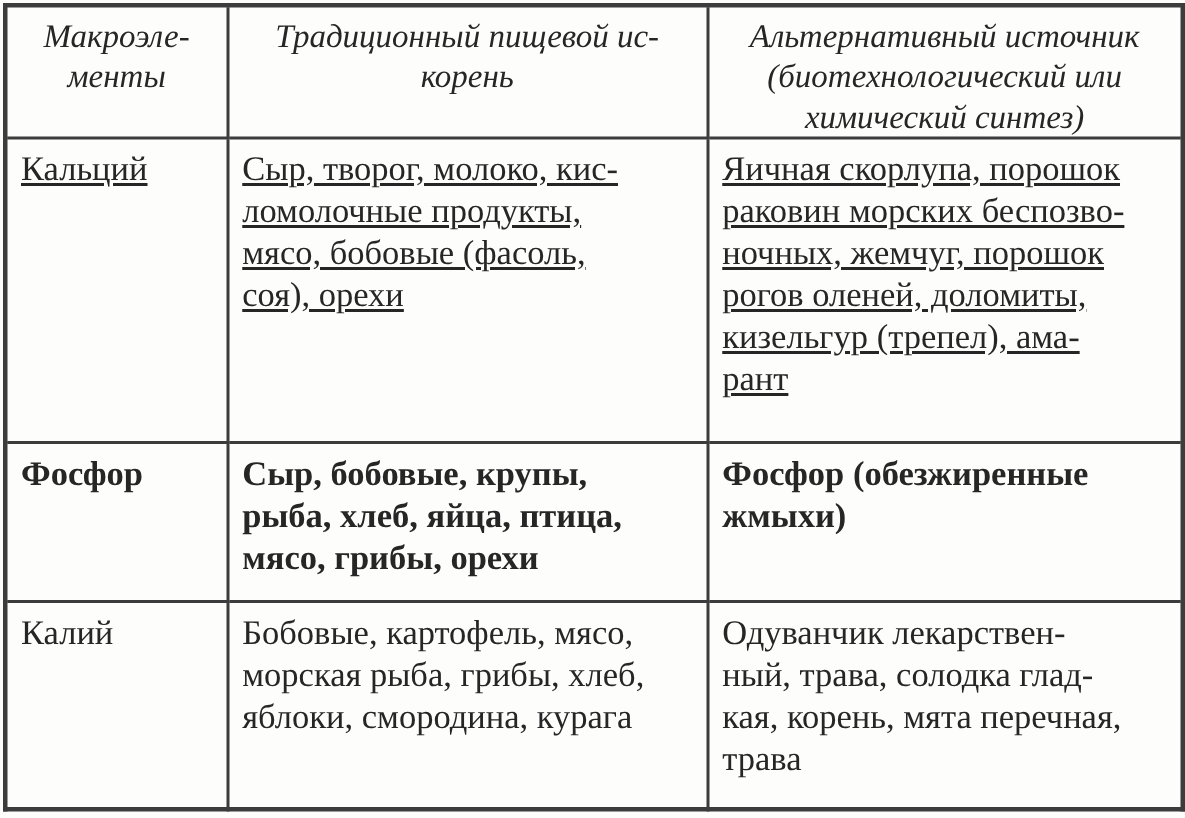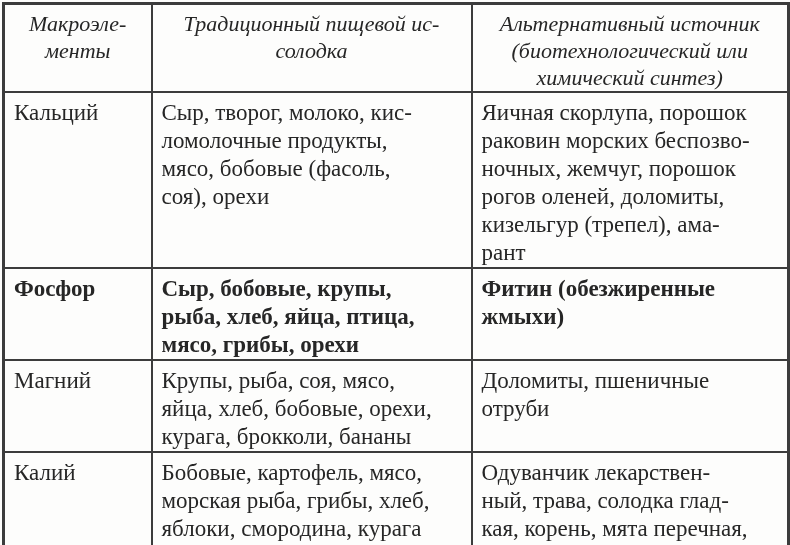--- a/index.html
+++ b/index.html
@@ -45,41 +45,41 @@
     line-height: 27px;
     padding: 5px 4px 0 4px;
   }
   td {
     text-align: left;
     font-size: 23px;
     line-height: 28px;
     padding: 6px 6px 0 9px;
   }
   tr.r-header { height: 80px; }
-  tr.r0 { height: 167px; }
+  tr.r0 { height: 167px; text-decoration: underline; }
   tr.r1 { height: 86px; font-weight: bold; }
   tr.r2 { height: 87px; }
   tr.r3 { height: 99px; }
 </style>
 </head>
 <body>
 
 <div class="page">
   <table class="macro-table">
     <colgroup>
       <col class="c1">
       <col class="c2">
       <col class="c3">
     </colgroup>
     <thead>
       <tr class="r-header">
         <th>Макроэле-
 менты</th>
         <th>Традиционный пищевой ис-
-солодка</th>
+корень</th>
         <th>Альтернативный источник
 (биотехнологический или
 химический синтез)</th>
       </tr>
     </thead>
     <tbody>
       <tr class="r0">
         <td>Кальций</td>
         <td>Сыр, творог, молоко, кис-
 ломолочные продукты,
@@ -90,30 +90,22 @@
 ночных, жемчуг, порошок
 рогов оленей, доломиты,
 кизельгур (трепел), ама-
 рант</td>
       </tr>
       <tr class="r1">
         <td>Фосфор</td>
         <td>Сыр, бобовые, крупы,
 рыба, хлеб, яйца, птица,
 мясо, грибы, орехи</td>
-        <td>Фитин (обезжиренные
+        <td>Фосфор (обезжиренные
 жмыхи)</td>
-      </tr>
-      <tr class="r2">
-        <td>Магний</td>
-        <td>Крупы, рыба, соя, мясо,
-яйца, хлеб, бобовые, орехи,
-курага, брокколи, бананы</td>
-        <td>Доломиты, пшеничные
-отруби</td>
       </tr>
       <tr class="r3">
         <td>Калий</td>
         <td>Бобовые, картофель, мясо,
 морская рыба, грибы, хлеб,
 яблоки, смородина, курага</td>
         <td>Одуванчик лекарствен-
 ный, трава, солодка глад-
 кая, корень, мята перечная,
 трава</td>

